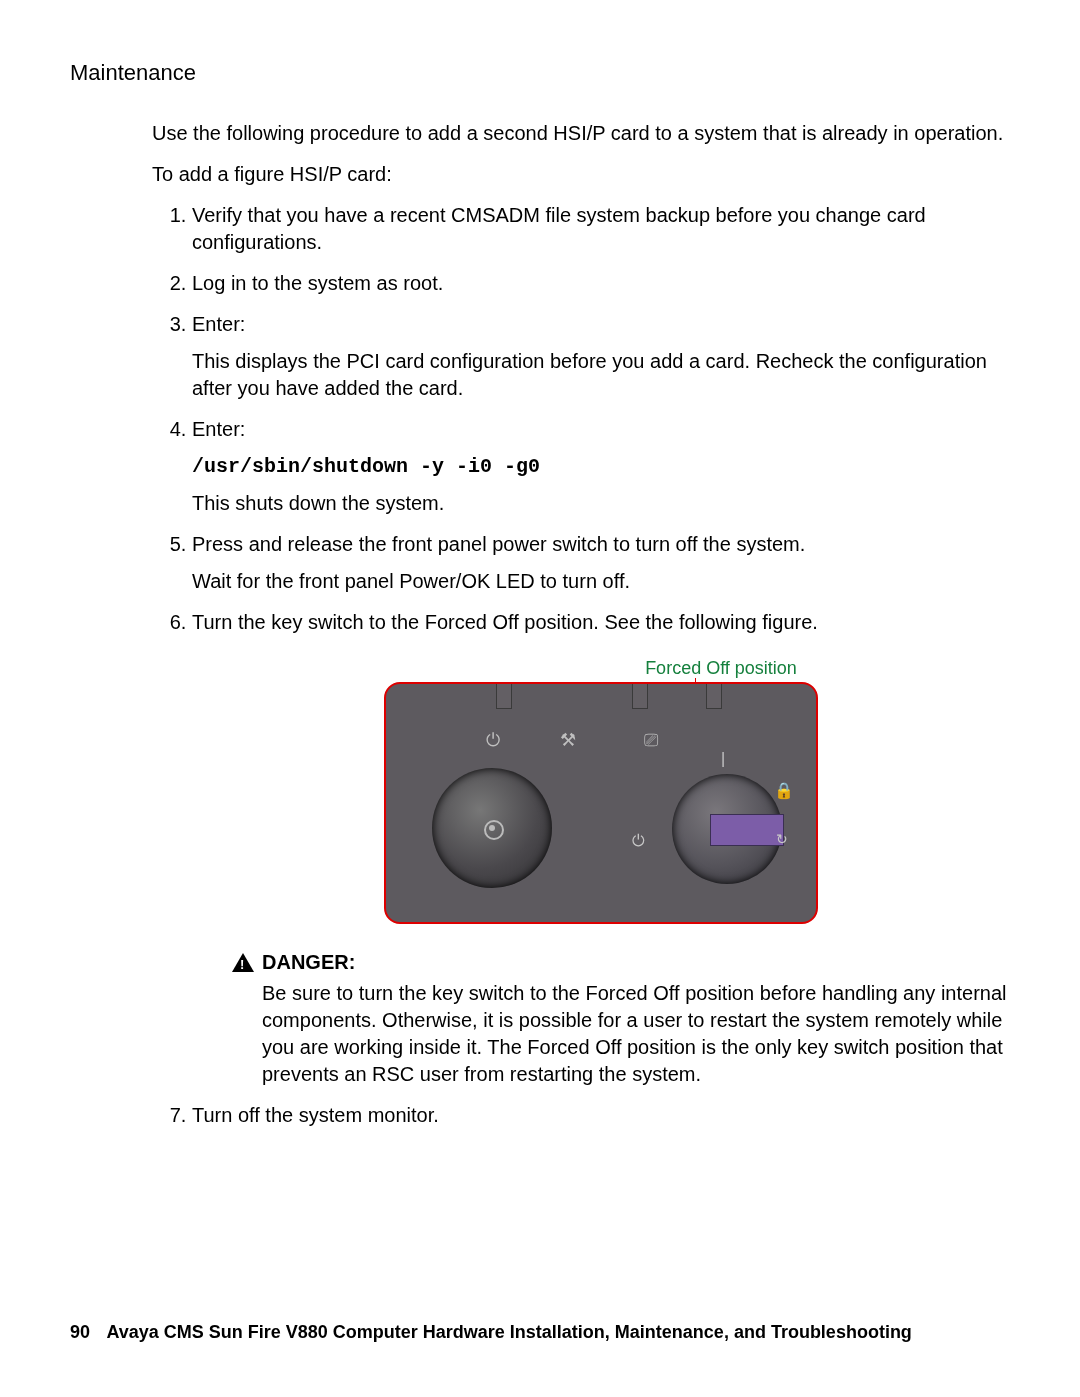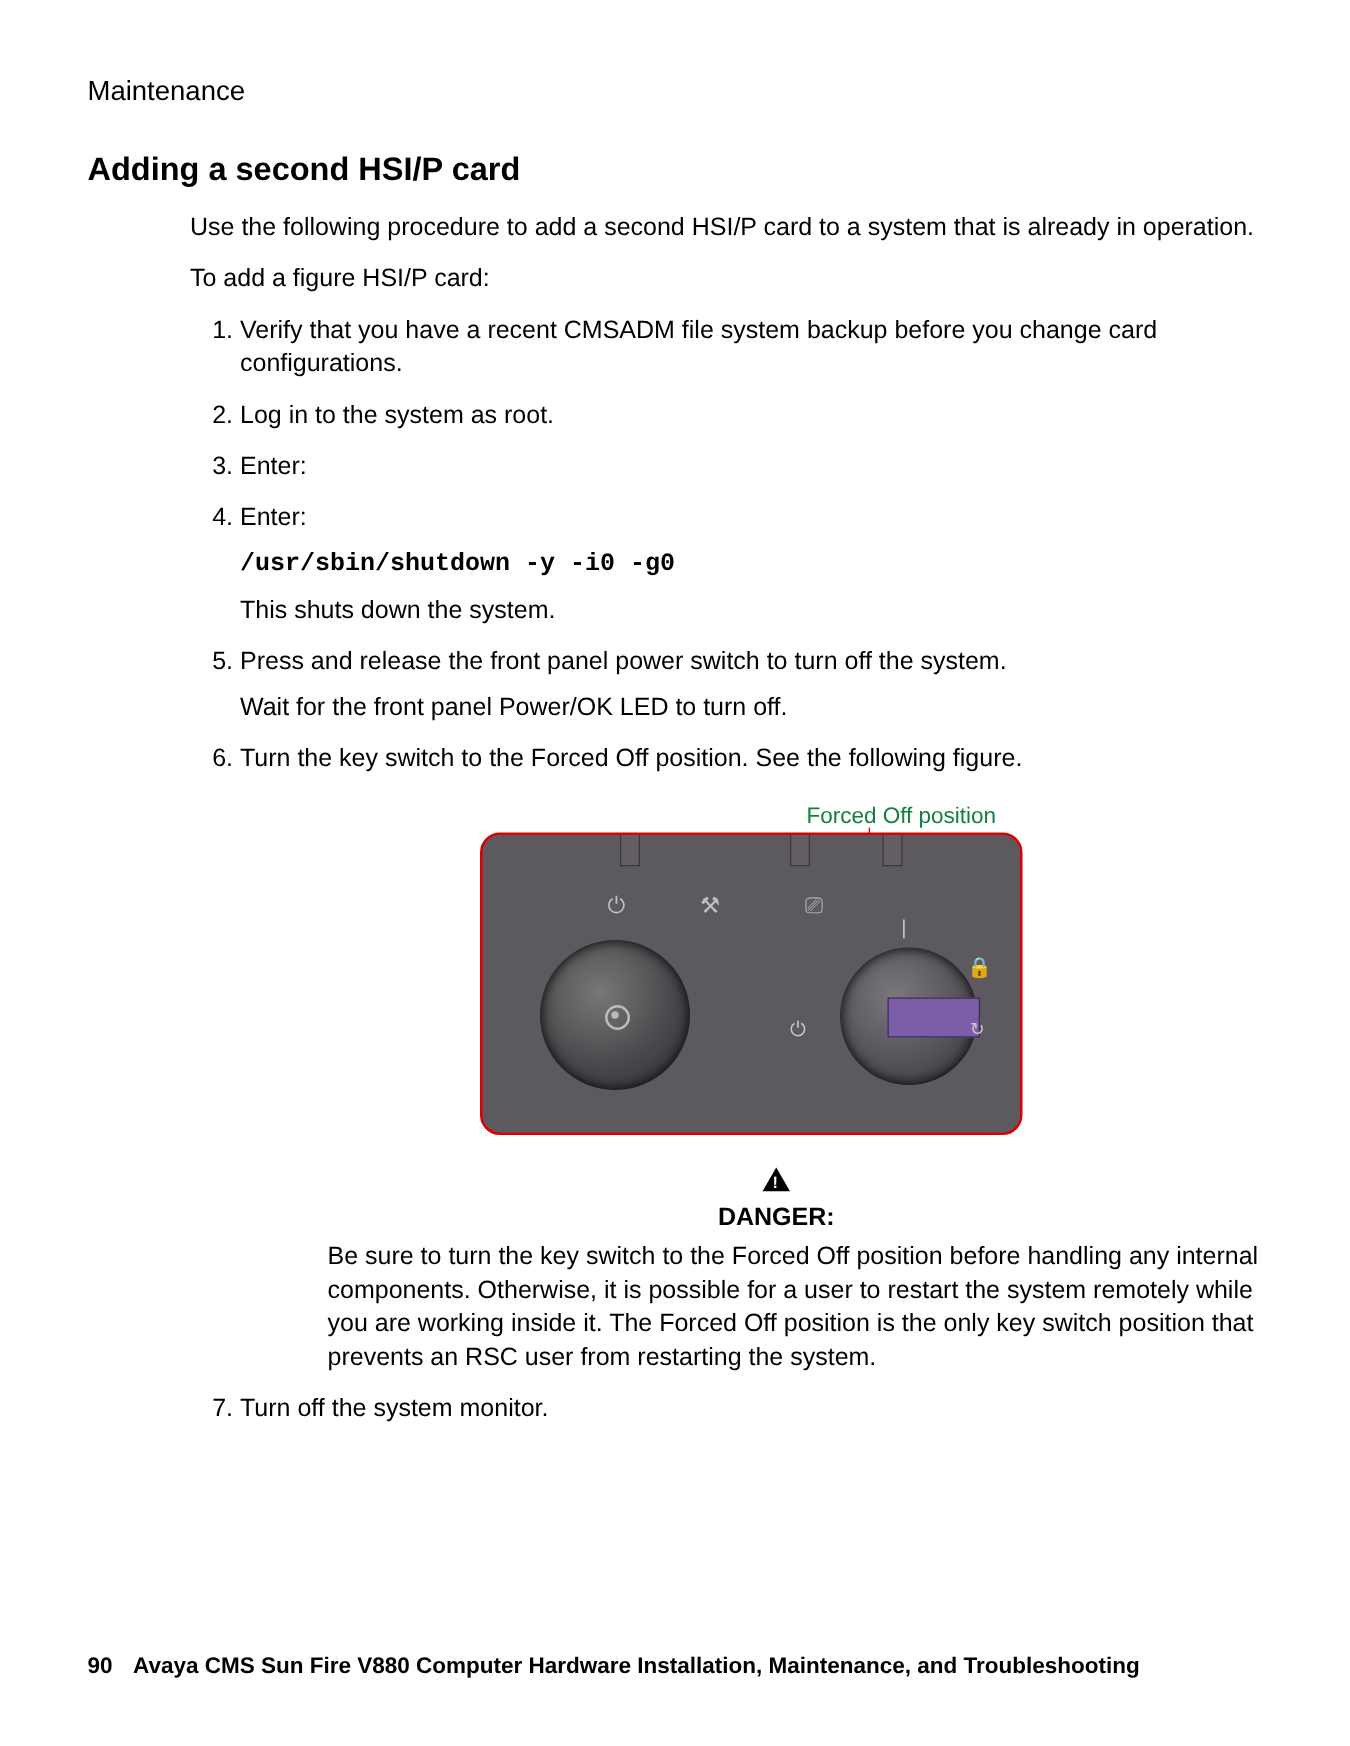--- a/index.html
+++ b/index.html
@@ -156,21 +156,20 @@
   .pos-right { left: 388px; top: 96px; }    
   .pos-bottom { left: 390px; top: 146px; font-size:14px; }   
   .pos-left { left: 246px; top: 146px; }    
   .danger-row {
     display: flex;
     align-items: center;
     gap: 8px;
     margin: 1px 0 4px 0;
     font-weight: bold;
     font-size: 20px;
-    flex-direction: column;
   }
   .warn-icon {
     width: 0; height: 0;
     border-left: 11px solid transparent;
     border-right: 11px solid transparent;
     border-bottom: 19px solid #000;
     position: relative;
   }
   .warn-icon::after {
     content: "!";
@@ -197,35 +196,35 @@
   }
   .footer .pg { margin-right: 12px; }
 </style>
 </head>
 <body>
 
 <div class="page">
 
   <div class="breadcrumb">Maintenance</div>
 
-  <h2 class="section-title">Adding a second HSI/P card</h2>
 
   <div class="body-indent">
     <p>Use the following procedure to add a second HSI/P card to a system that is already in operation.</p>
     <p>To add a figure HSI/P card:</p>
 
     <ol class="steps">
       <li>
         <span>Verify that you have a recent CMSADM file system backup before you change card configurations.</span>
       </li>
       <li>
         <span>Log in to the system as root.</span>
       </li>
       <li>
         <span>Enter:</span>
+        <div class="step-body">This displays the PCI card configuration before you add a card. Recheck the configuration after you have added the card.</div>
       </li>
       <li>
         <span>Enter:</span>
         <div class="code step-body">/usr/sbin/shutdown -y -i0 -g0</div>
         <div class="step-body">This shuts down the system.</div>
       </li>
       <li>
         <span>Press and release the front panel power switch to turn off the system.</span>
         <div class="step-body">Wait for the front panel Power/OK LED to turn off.</div>
       </li>

